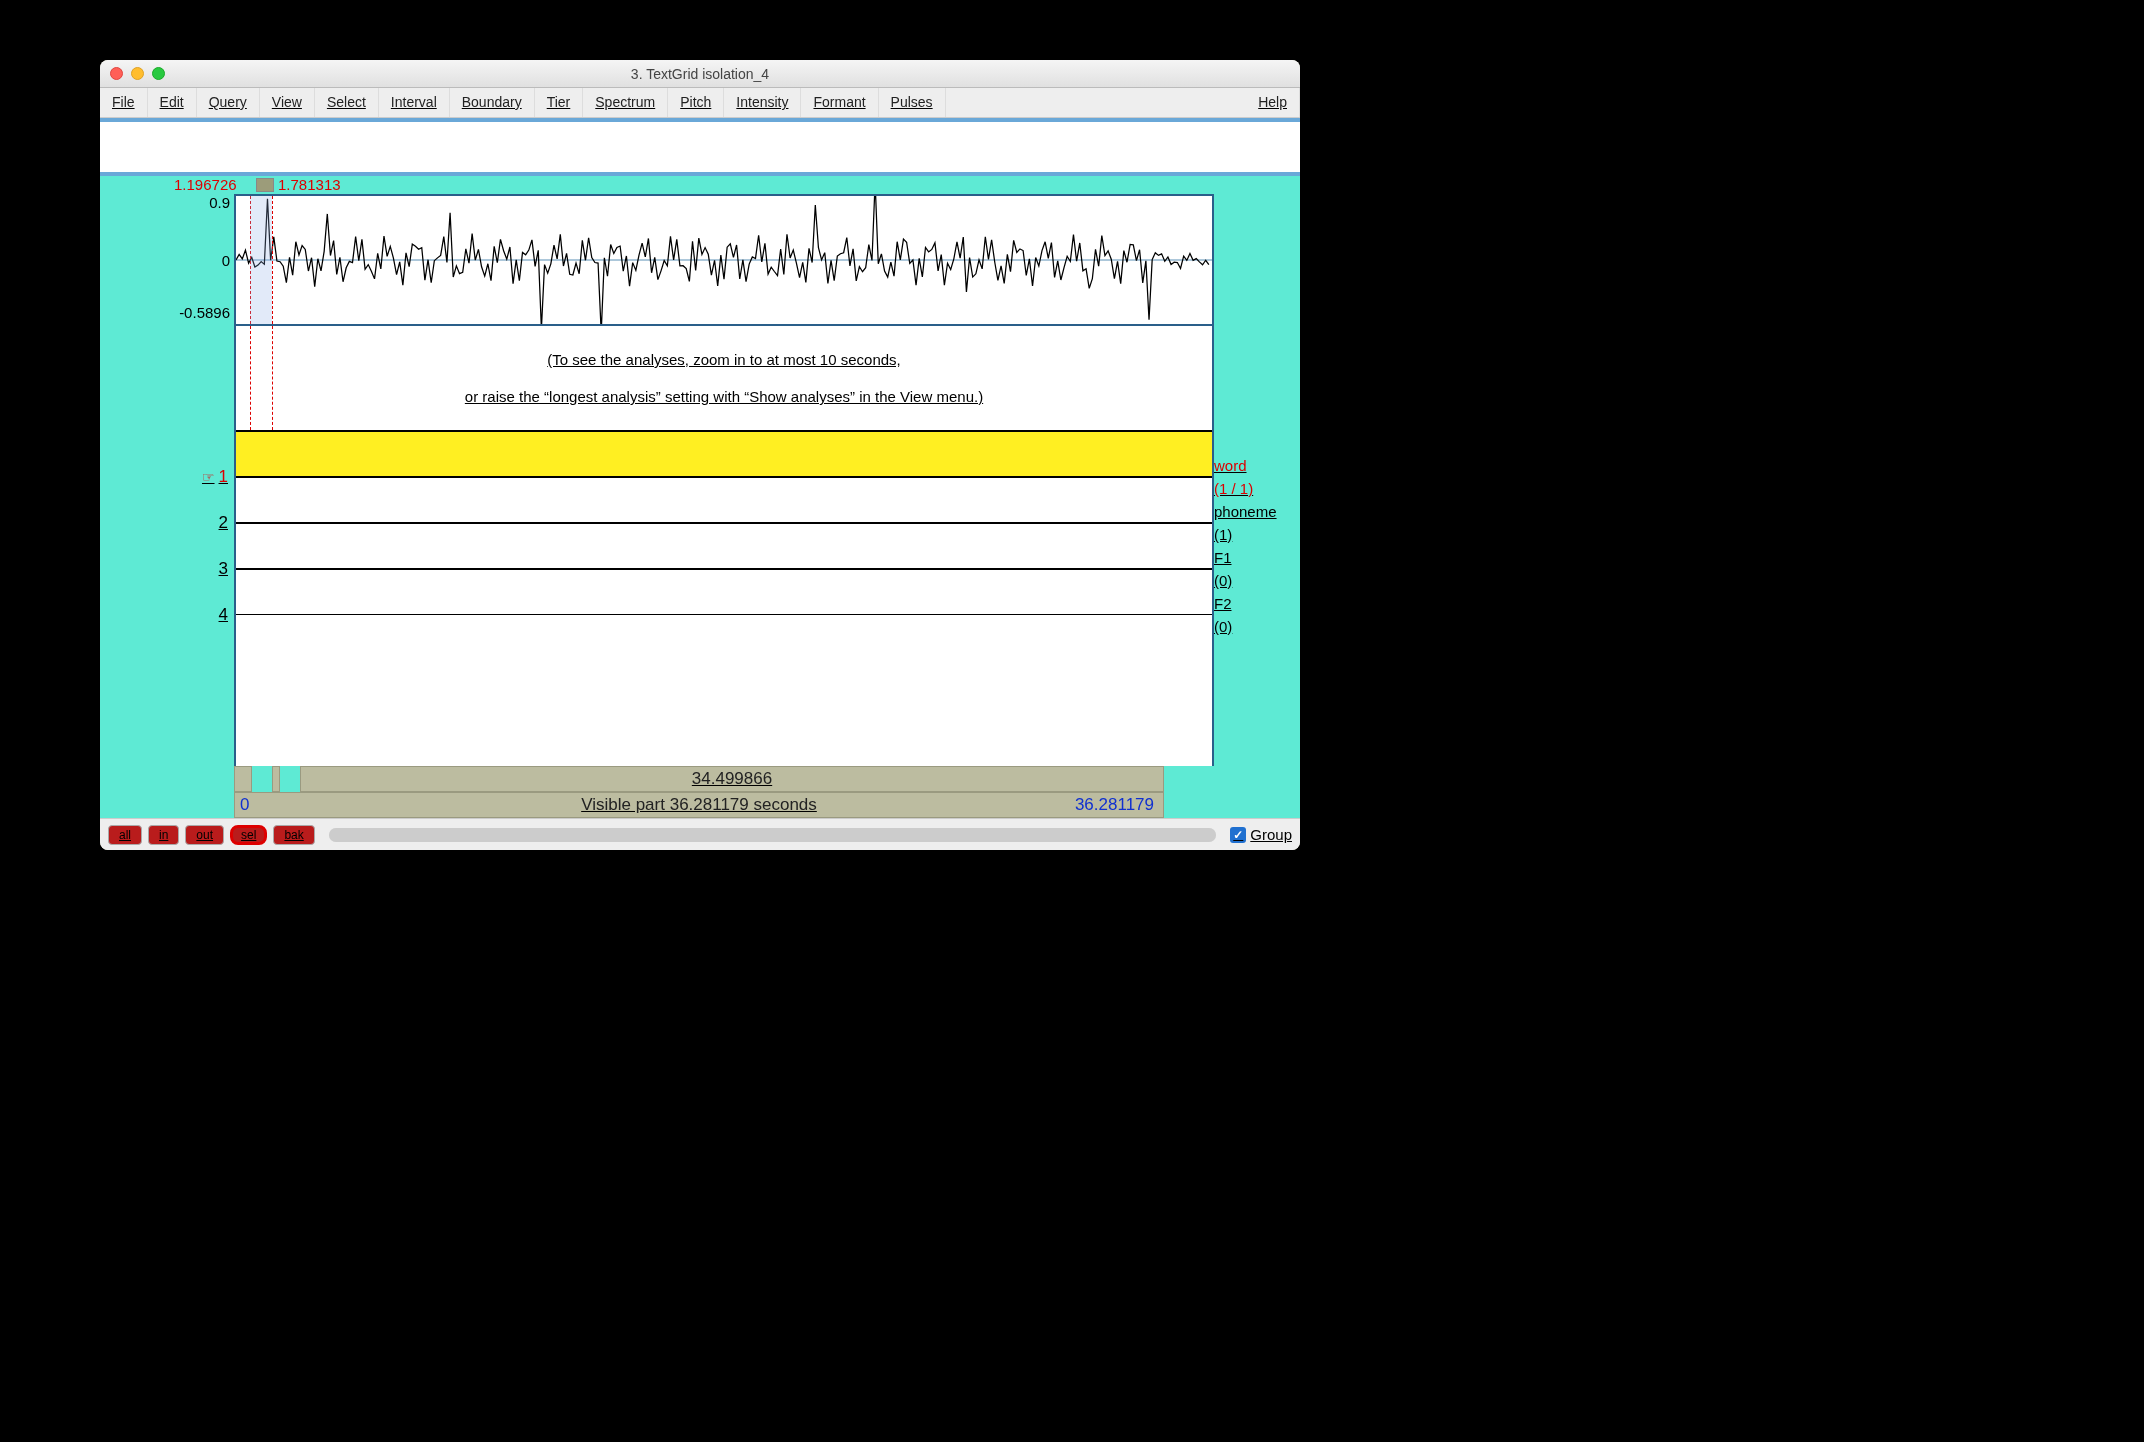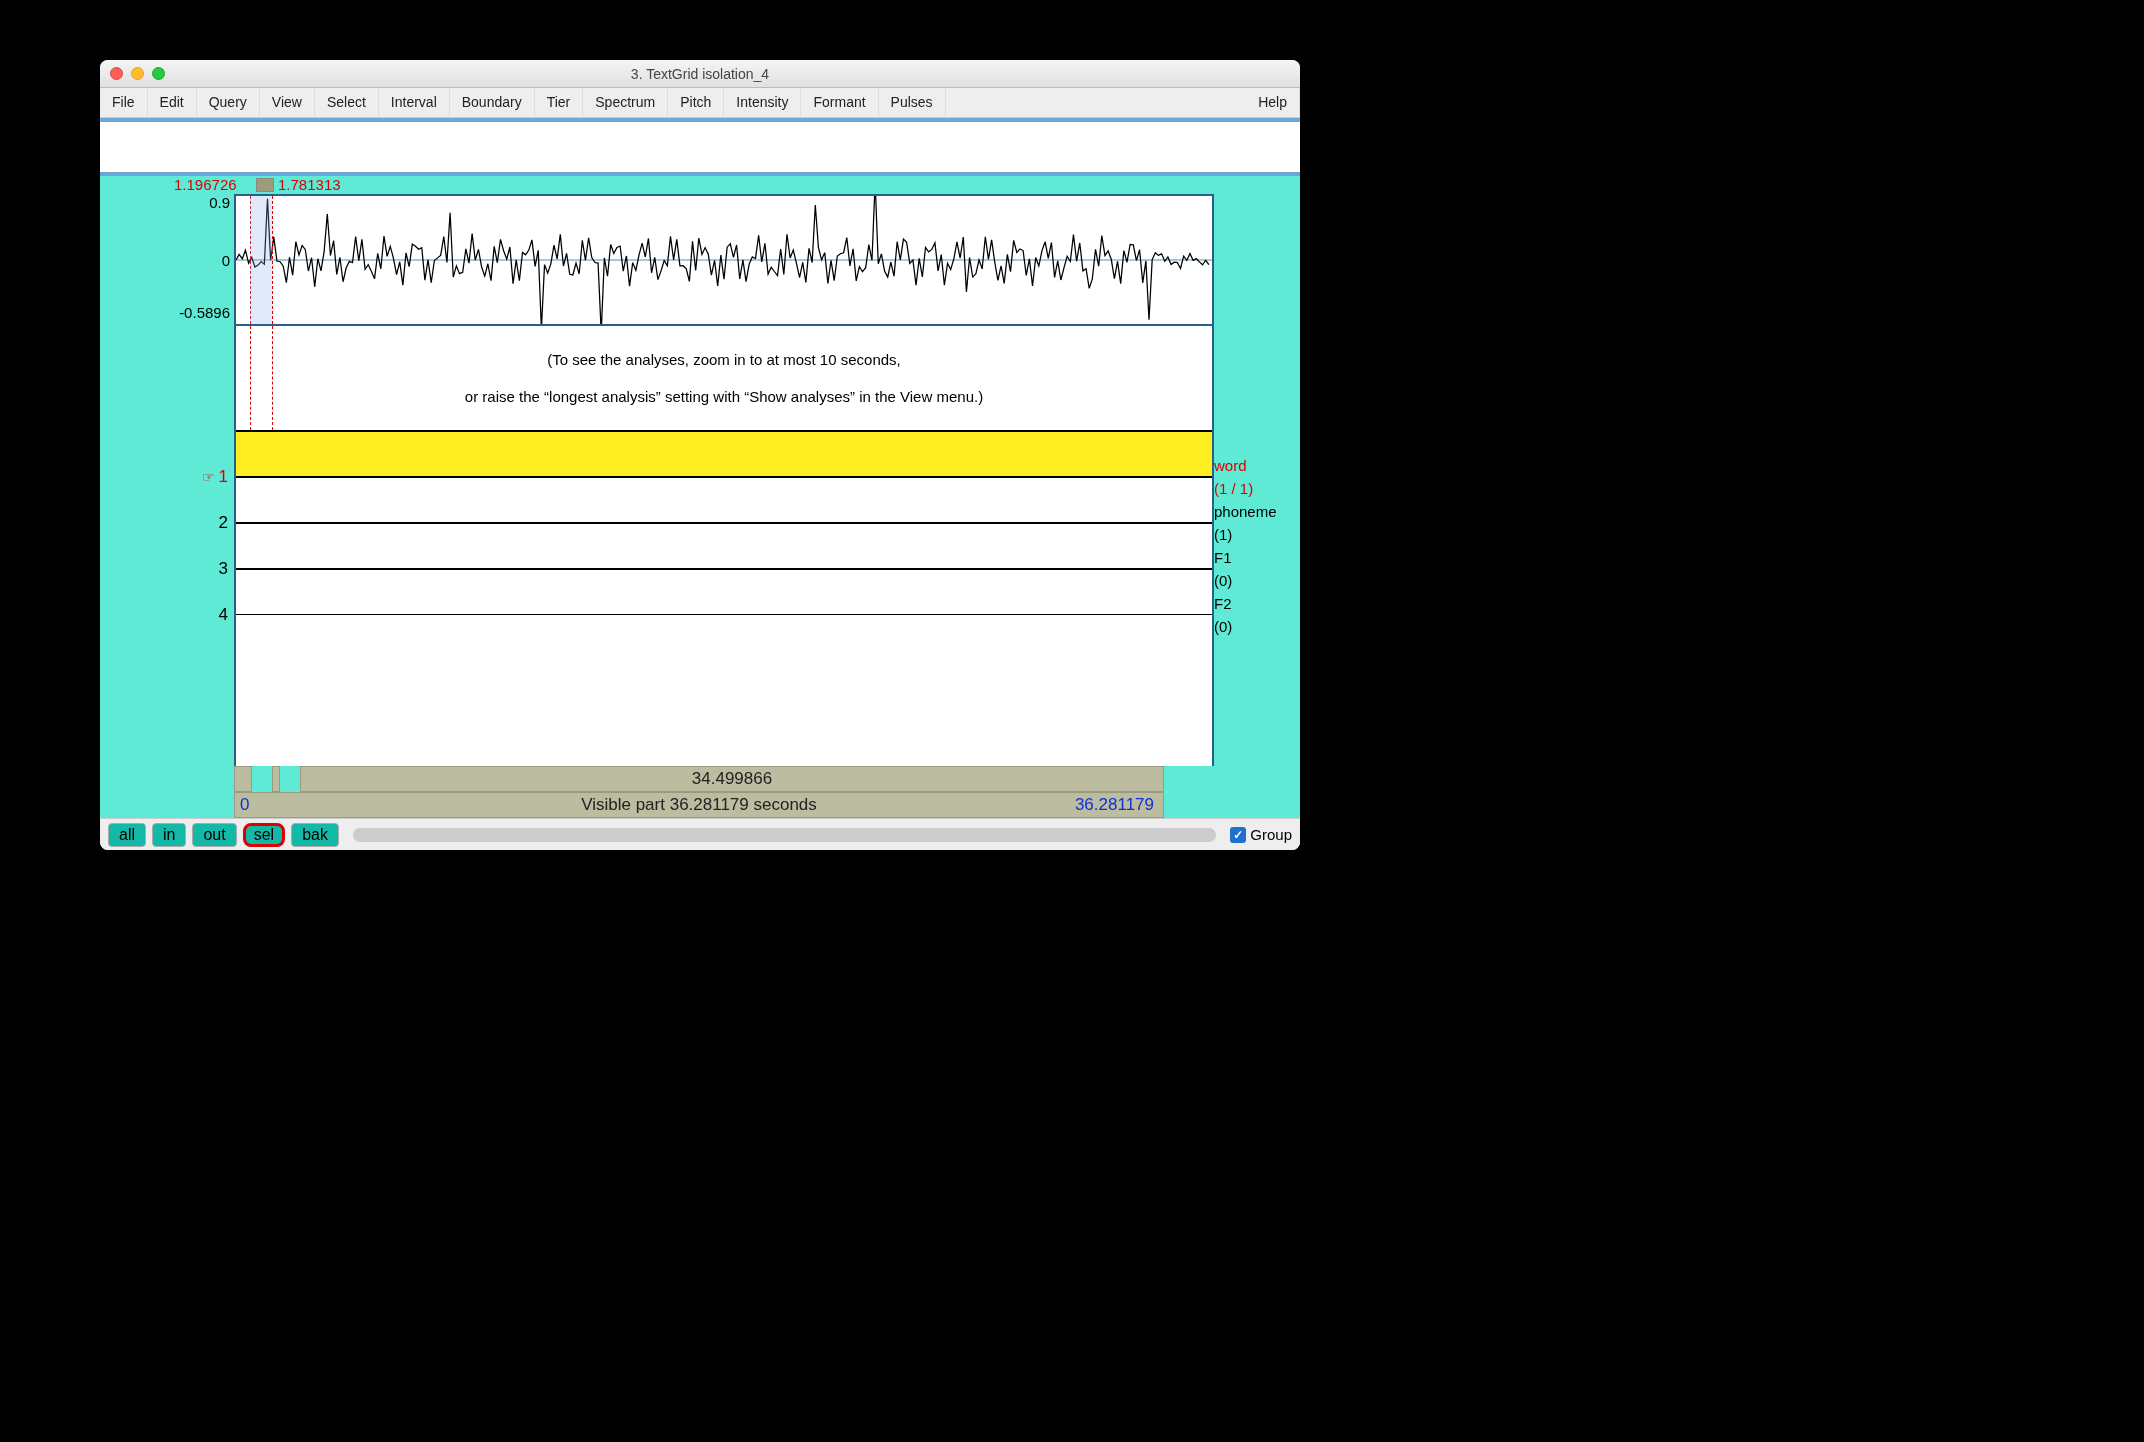--- a/index.html
+++ b/index.html
@@ -14,20 +14,21 @@
   .window {
     width: 1200px;
     height: 790px;
     background: #e5e5ce;
     border-radius: 8px;
     box-shadow: 0 10px 40px rgba(0,0,0,0.5);
     overflow: hidden;
     display: flex;
     flex-direction: column;
     position: relative;
+    text-decoration: underline;
   }
   .titlebar {
     height: 28px;
     background: linear-gradient(#f5f5f5, #e0e0e0);
     border-bottom: 1px solid #bbb;
     display: flex;
     align-items: center;
     padding: 0 10px;
     position: relative;
   }
@@ -179,25 +180,25 @@
   .footer {
     height:32px;
     background:#eee;
     border-top:1px solid #ccc;
     display:flex;
     align-items:center;
     padding:0 8px;
     gap:6px;
   }
   .zbtn {
-    background:#14b8a6;
+    background:#b91c1c;
     border:1px solid #aaa;
     border-radius:4px;
     padding:2px 10px;
-    font-size:16px;
+    font-size:12px;
   }
   .zbtn.highlight {
     border:3px solid #d00;
     border-radius:8px;
     padding:0 8px;
   }
   .scroll {
     flex:1;
     height:14px;
     background:#ddd;

